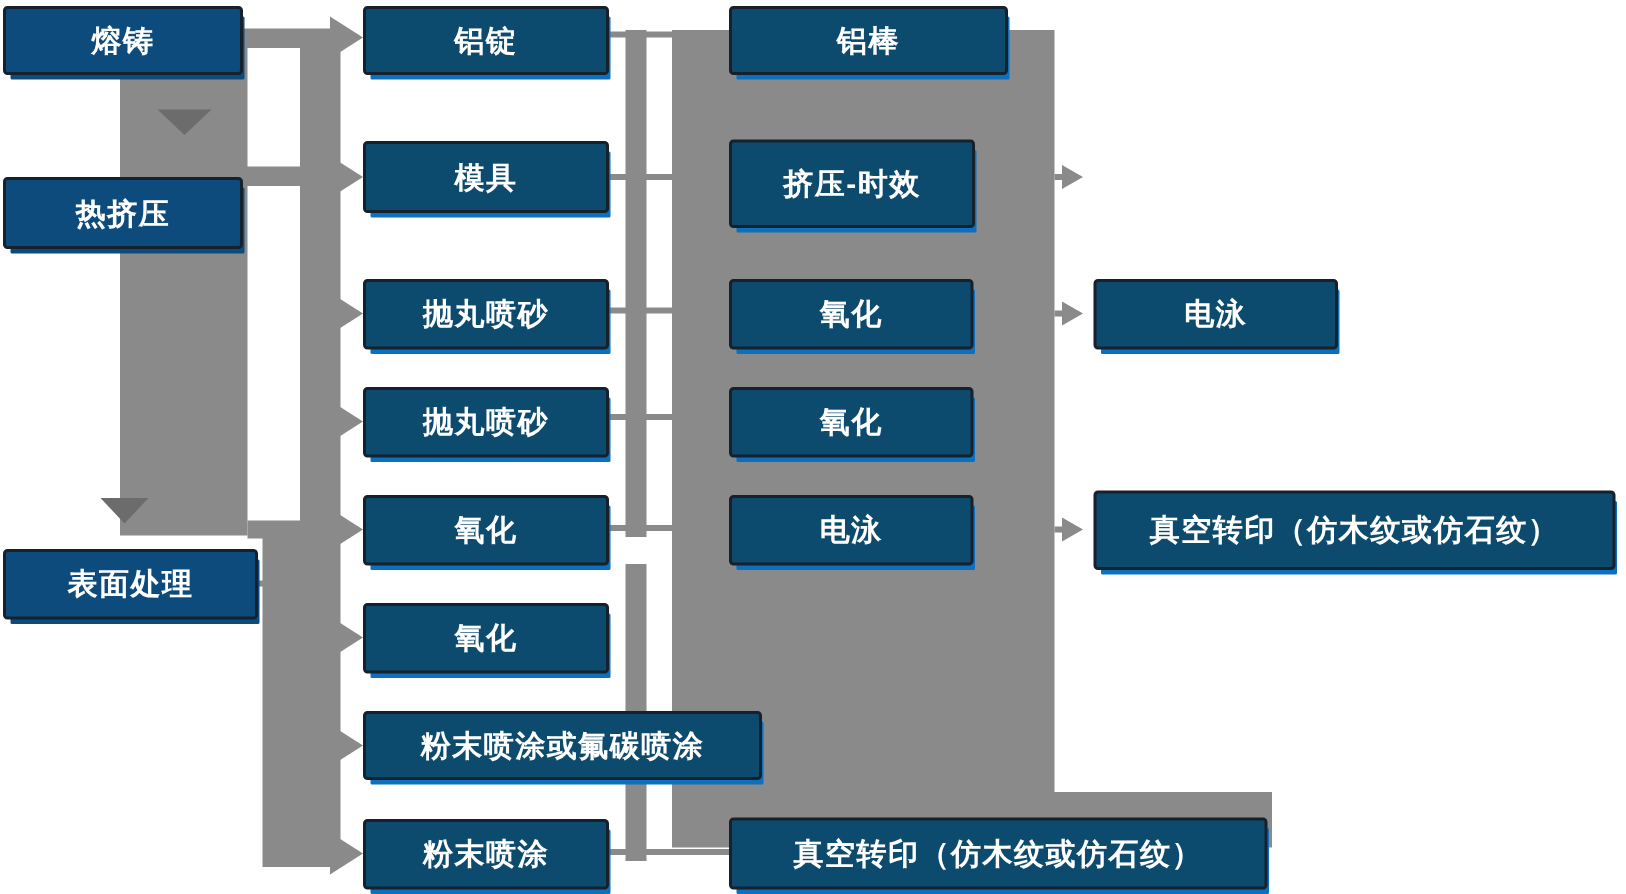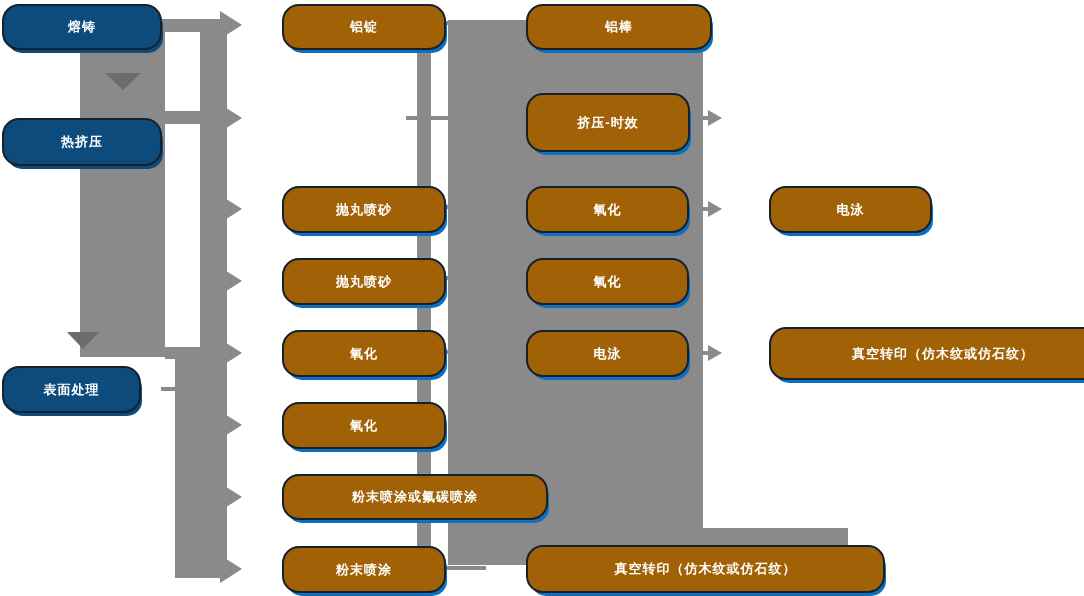--- a/index.html
+++ b/index.html
@@ -9,24 +9,24 @@
   }
   .conn{position:absolute;background:#8a8a8a;z-index:1;}
   .tri-r{position:absolute;width:0;height:0;z-index:1;
     border-top:14px solid transparent;border-bottom:14px solid transparent;border-left:22px solid #8a8a8a;}
   .tri-r-sm{position:absolute;width:0;height:0;z-index:1;
     border-top:8px solid transparent;border-bottom:8px solid transparent;border-left:14px solid #8a8a8a;}
   .tri-d{position:absolute;width:0;height:0;z-index:2;
     border-left:18px solid transparent;border-right:18px solid transparent;border-top:17px solid #6c6c6c;}
   .box{
     position:absolute;z-index:3;display:flex;align-items:center;justify-content:center;
-    color:#ffffff;font-size:13px;font-weight:bold;letter-spacing:1px;
-    border:2px solid #17212b;border-radius:17px;box-sizing:border-box;white-space:nowrap;
+    color:#ffffff;font-size:20px;font-weight:bold;letter-spacing:1px;
+    border:2px solid #17212b;border-radius:3px;box-sizing:border-box;white-space:nowrap;
   }
-  .step{background:#a16207;box-shadow:3px 5px 0 -2px #0a70bf;margin-left:40px;}
+  .step{background:#0c4a6e;box-shadow:3px 5px 0 -2px #0a70bf;}
   .stage-box{background:#0d4b7d;box-shadow:3px 5px 0 -2px #0d4b7d;}
 </style>
 </head>
 <body>
 
 <div id="stage">
 
   <div class="conn" style="left:80px;top:25px;width:85px;height:332px;"></div>
   <div class="conn" style="left:200px;top:20px;width:27px;height:558px;"></div>
   <div class="conn" style="left:175px;top:350px;width:26px;height:228px;"></div>
@@ -61,23 +61,24 @@
 
   <div class="conn" style="left:703px;top:116px;width:6px;height:4px;"></div>
   <div class="conn" style="left:703px;top:207px;width:6px;height:4px;"></div>
   <div class="conn" style="left:703px;top:351px;width:6px;height:4px;"></div>
   <div class="tri-r-sm" style="left:708px;top:110px;"></div>
   <div class="tri-r-sm" style="left:708px;top:201px;"></div>
   <div class="tri-r-sm" style="left:708px;top:345px;"></div>
 
   <div class="box stage-box" style="left:2px;top:4px;width:160px;height:46px;">熔铸</div>
   <div class="box stage-box" style="left:2px;top:94px;width:160px;height:48px;margin-top:24px;">热挤压</div>
-  <div class="box stage-box" style="left:2px;top:366px;width:139px;height:47px;">表面处理</div>
+  <div class="box stage-box" style="left:2px;top:366px;width:170px;height:47px;">表面处理</div>
 
   <div class="box step" style="left:242px;top:4px;width:164px;height:46px;">铝锭</div>
+  <div class="box step" style="left:242px;top:94px;width:164px;height:48px;">模具</div>
   <div class="box step" style="left:242px;top:186px;width:164px;height:47px;">抛丸喷砂</div>
   <div class="box step" style="left:242px;top:258px;width:164px;height:47px;">抛丸喷砂</div>
   <div class="box step" style="left:242px;top:330px;width:164px;height:47px;">氧化</div>
   <div class="box step" style="left:242px;top:402px;width:164px;height:47px;">氧化</div>
   <div class="box step" style="left:242px;top:546px;width:164px;height:47px;">粉末喷涂</div>
   <div class="box step" style="left:242px;top:474px;width:266px;height:46px;">粉末喷涂或氟碳喷涂</div>
 
   <div class="box step" style="left:486px;top:4px;width:186px;height:46px;">铝棒</div>
   <div class="box step" style="left:486px;top:93px;width:164px;height:59px;">挤压-时效</div>
   <div class="box step" style="left:486px;top:186px;width:163px;height:47px;">氧化</div>

